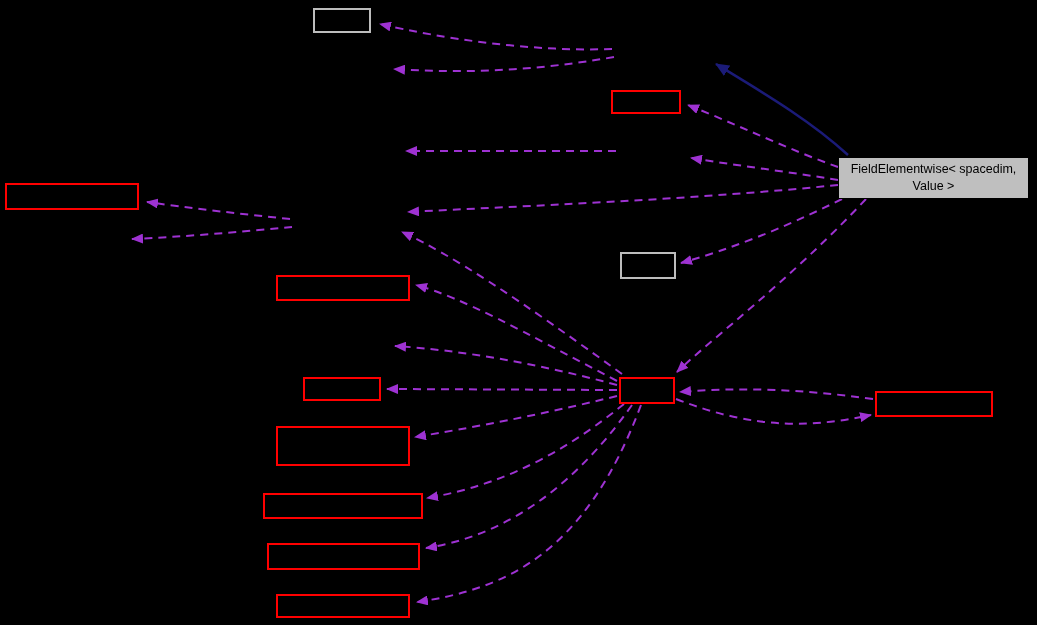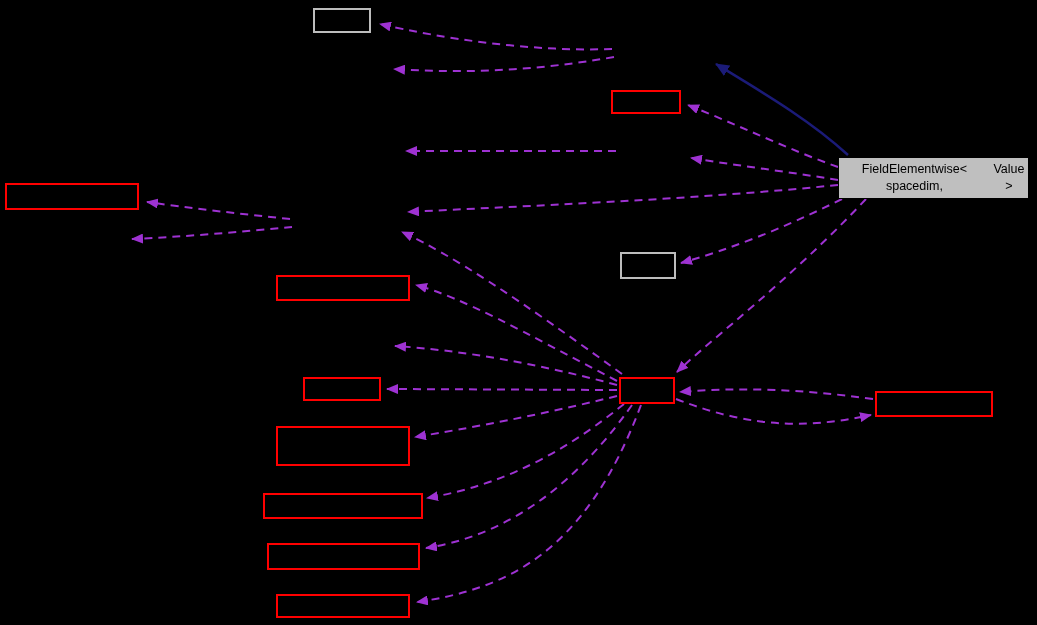--- a/index.html
+++ b/index.html
@@ -21,21 +21,21 @@
   .graph-canvas{position:absolute;left:0;top:0;}
   svg rect.node{fill:none;stroke-width:2px;}
   svg rect.node-red{stroke:var(--node-red);}
   svg rect.node-gray{stroke:var(--node-gray);}
   svg path.edge{fill:none;stroke:var(--edge-usage);stroke-width:2px;stroke-dasharray:8 6;}
   svg path.edge-inherit{fill:none;stroke:var(--edge-inherit);stroke-width:2.5px;}
   .label-node{
     position:absolute;left:838px;top:157px;width:189px;height:40px;
     background:var(--label-fill);border:1px solid var(--label-border);
     color:var(--label-text);font-size:12.5px;line-height:1.35;
-    display:flex;flex-direction:row;align-items:center;justify-content:center;
+    display:flex;flex-direction:column;align-items:center;justify-content:center;
     text-align:center;cursor:pointer;
   }
 </style>
 </head>
 <body>
 
 <svg class="graph-canvas" width="1037" height="625" viewBox="0 0 1037 625" xmlns="http://www.w3.org/2000/svg">
   <defs>
     <marker id="ah" markerWidth="12" markerHeight="10" refX="11" refY="5" orient="auto" markerUnits="userSpaceOnUse">
       <path class="ah-usage" d="M0,0 L12,5 L0,10 z" fill="#9e32d2"></path>

